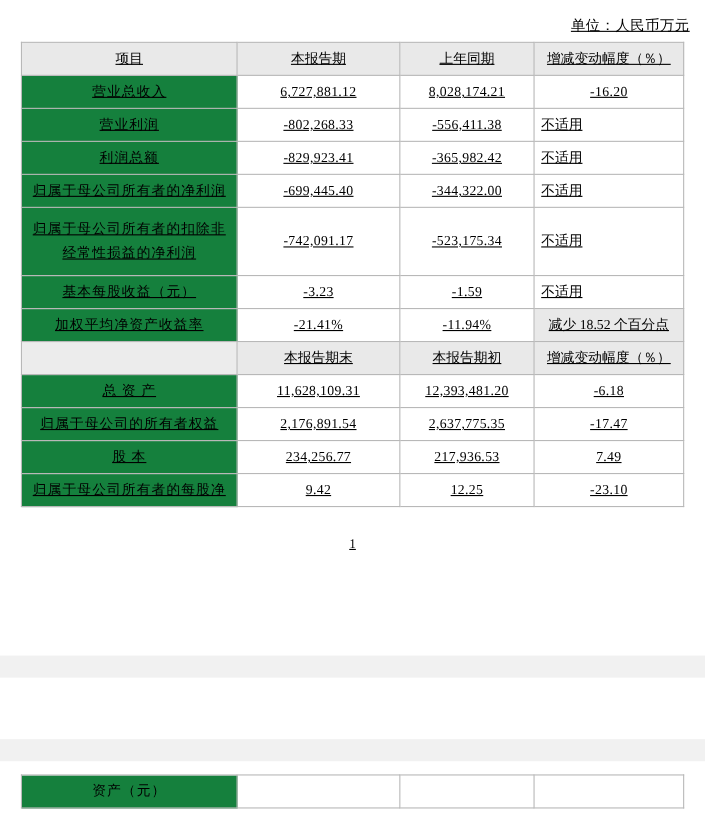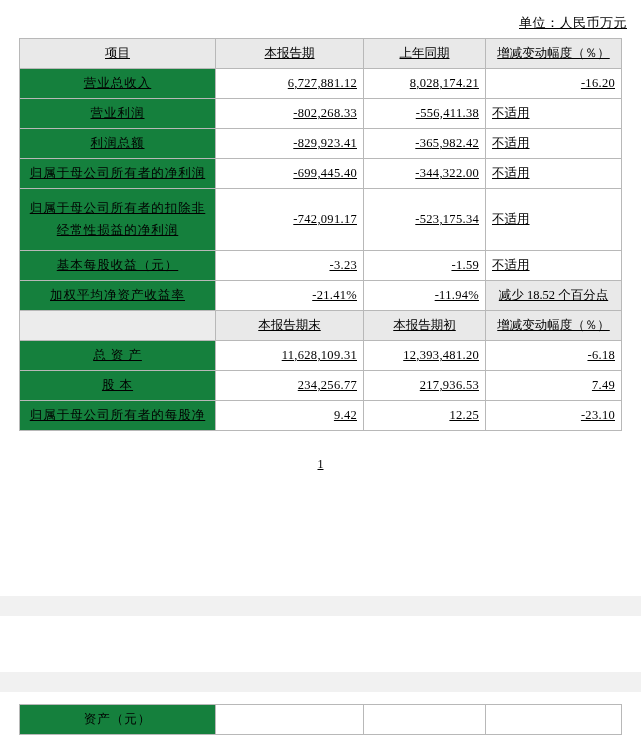--- a/index.html
+++ b/index.html
@@ -55,21 +55,21 @@
   .label {
     background: #15803d;
     text-align: center;
     letter-spacing: 1px;
   }
   .label.two-line {
     line-height: 1.75;
     padding: 4px 6px;
   }
   .num {
-    text-align: right;
+    text-align: center;
     padding-right: 10px;
     font-family: "Liberation Serif", "DejaVu Serif", serif;
     letter-spacing: 0.3px;
   }
   .txt-right {
     padding-right: 10px;
   }
   .blank-cell {
     background: #ececec;
   }
@@ -177,20 +177,26 @@
         <td class="hdr">增减变动幅度（％）</td>
       </tr>
 
       <tr>
         <td class="label">总 资 产</td>
         <td class="num">11,628,109.31</td>
         <td class="num">12,393,481.20</td>
         <td class="num">-6.18</td>
       </tr>
       <tr>
+        <td class="label">归属于母公司的所有者权益</td>
+        <td class="num">2,176,891.54</td>
+        <td class="num">2,637,775.35</td>
+        <td class="num">-17.47</td>
+      </tr>
+      <tr>
         <td class="label">股 本</td>
         <td class="num">234,256.77</td>
         <td class="num">217,936.53</td>
         <td class="num">7.49</td>
       </tr>
       <tr>
         <td class="label">归属于母公司所有者的每股净</td>
         <td class="num">9.42</td>
         <td class="num">12.25</td>
         <td class="num">-23.10</td>

